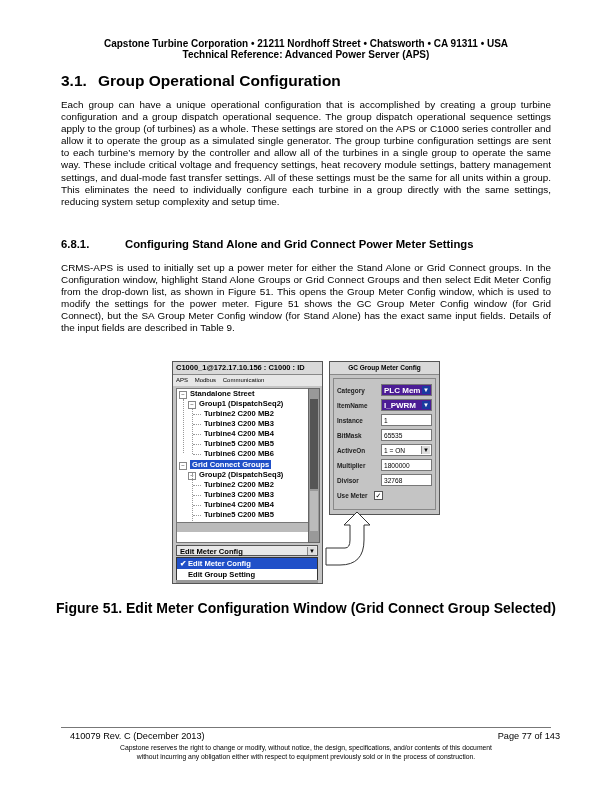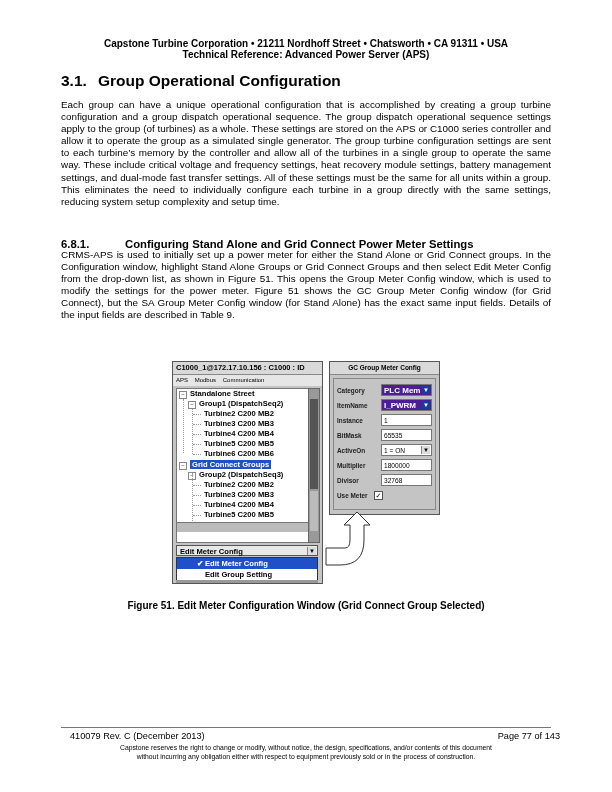--- a/index.html
+++ b/index.html
@@ -4,61 +4,61 @@
   <style>
     html, body { margin: 0; padding: 0; background: #ffffff; }
     body { width: 612px; height: 792px; position: relative; overflow: hidden; font-family: "Liberation Sans", sans-serif; color: #000; }
     .hdr { position: absolute; left: 0; top: 38px; width: 612px; text-align: center; font-size: 10px; font-weight: bold; line-height: 11px; }
     .h1 { position: absolute; left: 61px; top: 72px; font-size: 15.5px; font-weight: bold; font-family: "Liberation Sans", sans-serif; }
     .h1 .num { display: inline-block; width: 37px; }
     .para { position: absolute; left: 61px; width: 490px; font-size: 9.9px; line-height: 12.1px; text-align: justify; }
     .p1 { top: 99px; }
     .h2 { position: absolute; left: 61px; top: 238px; font-size: 11.3px; font-weight: bold; }
     .h2 .num { display: inline-block; width: 64px; }
-    .p2 { top: 249px; }
+    .p2 { top: 262px; }
 
     
     .winL { position: absolute; left: 172px; top: 361px; width: 149px; height: 221px; background: #c4c4c4; border: 1px solid #555; }
     .winL .title { height: 12px; background: #d9d9d9; border-bottom: 1px solid #888; font-size: 7.5px; font-weight: bold; line-height: 12px; padding-left: 3px; white-space: nowrap; overflow: hidden; }
     .winL .menu { height: 11px; font-size: 6px; line-height: 11px; padding-left: 3px; background: #e6e6e6; }
     .winL .menu span { margin-right: 5px; }
     .tree { position: absolute; left: 3px; top: 26px; width: 131px; height: 153px; background: #fff; border: 1px solid #777; overflow: hidden; }
     .vscroll { position: absolute; left: 135px; top: 26px; width: 10px; height: 153px; background: #999; border: 1px solid #666; }
     .vscroll .thumb { position: absolute; left: 1px; top: 10px; width: 8px; height: 90px; background: #555; }
     .vscroll .trackl { position: absolute; left: 1px; top: 102px; width: 8px; height: 40px; background: #bbb; }
     .hscroll { position: absolute; left: 3px; top: 170px; width: 131px; height: 9px; background: #bbb; border-top: 1px solid #777; }
     .tnode { position: absolute; font-size: 7.6px; font-weight: bold; white-space: nowrap; line-height: 10px; }
     .tnode .box { display: inline-block; width: 6px; height: 6px; border: 1px solid #888; font-size: 6px; line-height: 5px; text-align: center; margin-right: 3px; vertical-align: 0px; color: #333; font-weight: normal; }
     .tnode.sel .lbl { background: #2050c8; color: #fff; padding: 0 2px; }
     .tline { position: absolute; border-left: 1px dotted #999; }
     .tdash { position: absolute; height: 0; border-top: 1px dotted #999; width: 8px; }
     .dropsel { position: absolute; left: 3px; top: 183px; width: 142px; height: 11px; background: #e8e8e8; border: 1px solid #555; font-size: 7.6px; font-weight: bold; line-height: 11px; padding-left: 3px; box-sizing: border-box; }
     .dropsel .arrow { position: absolute; right: 1px; top: 1px; width: 8px; height: 8px; font-size: 6px; line-height: 8px; text-align: center; background: #ddd; border-left: 1px solid #888; }
     .droplist { position: absolute; left: 3px; top: 195px; width: 142px; height: 24px; background: #fff; border: 1px solid #333; box-sizing: border-box; }
-    .dopt { height: 11px; font-size: 7.6px; font-weight: bold; line-height: 11px; padding-left: 20px; }
+    .dopt { height: 11px; font-size: 7.6px; font-weight: bold; line-height: 11px; padding-left: 3px; }
     .dopt.sel { background: #2050c8; color: #fff; }
     .dopt .ind { display: inline-block; width: 8px; }
     .btnstrip { position: absolute; left: 3px; top: 218px; width: 142px; height: 3px; background: #999; }
 
     
     .winR { position: absolute; left: 329px; top: 361px; width: 109px; height: 152px; background: #c4c4c4; border: 1px solid #555; }
     .winR .title { height: 12px; background: #d9d9d9; border-bottom: 1px solid #888; font-size: 6.5px; font-weight: bold; line-height: 12px; text-align: center; }
     .inner { position: absolute; left: 3px; top: 16px; width: 101px; height: 130px; border: 1px solid #888; }
     .row { position: absolute; left: 3px; height: 13px; width: 96px; }
     .row .lab { position: absolute; left: 0; top: 0; width: 40px; font-size: 6.4px; font-weight: bold; line-height: 13px; white-space: nowrap; color: #222; }
     .row .val { position: absolute; left: 44px; top: 0; width: 51px; height: 12px; background: #fff; border: 1px solid #777; font-size: 6.6px; line-height: 12px; padding-left: 2px; box-sizing: border-box; white-space: nowrap; overflow: hidden; }
     .row .val.blue { background: #4c1d95; color: #fff; font-size: 8px; font-weight: bold; }
     .row .val .arr { position: absolute; right: 1px; top: 1px; width: 8px; height: 8px; font-size: 6px; line-height: 8px; text-align: center; }
     .row .val.blue .arr { background: #1a3aa0; color: #fff; }
     .row .val.plain .arr { background: #ddd; color: #000; border-left: 1px solid #888; }
     .row .chk { position: absolute; left: 37px; top: 2px; width: 7px; height: 7px; background: #fff; border: 1px solid #555; font-size: 7px; line-height: 7px; text-align: center; }
 
     .arrow-svg { position: absolute; left: 320px; top: 510px; }
 
-    .caption { position: absolute; left: 0; top: 600px; width: 612px; text-align: center; font-size: 10px; font-weight: bold; }
+    .caption { position: absolute; left: 0; top: 600px; width: 612px; text-align: center; font-size: 14px; font-weight: bold; }
 
     .footrule { position: absolute; left: 61px; top: 727px; width: 490px; border-top: 1px solid #777; }
     .foot1 { position: absolute; left: 70px; top: 731px; width: 490px; font-size: 9.2px; font-weight: normal; }
     .foot1 .right { position: absolute; right: 0; top: 0; }
     .foot2 { position: absolute; left: 61px; top: 743px; width: 490px; font-size: 6.8px; text-align: center; line-height: 9px; }
   </style>
 </head>
 <body>
 
 <div class="hdr">

